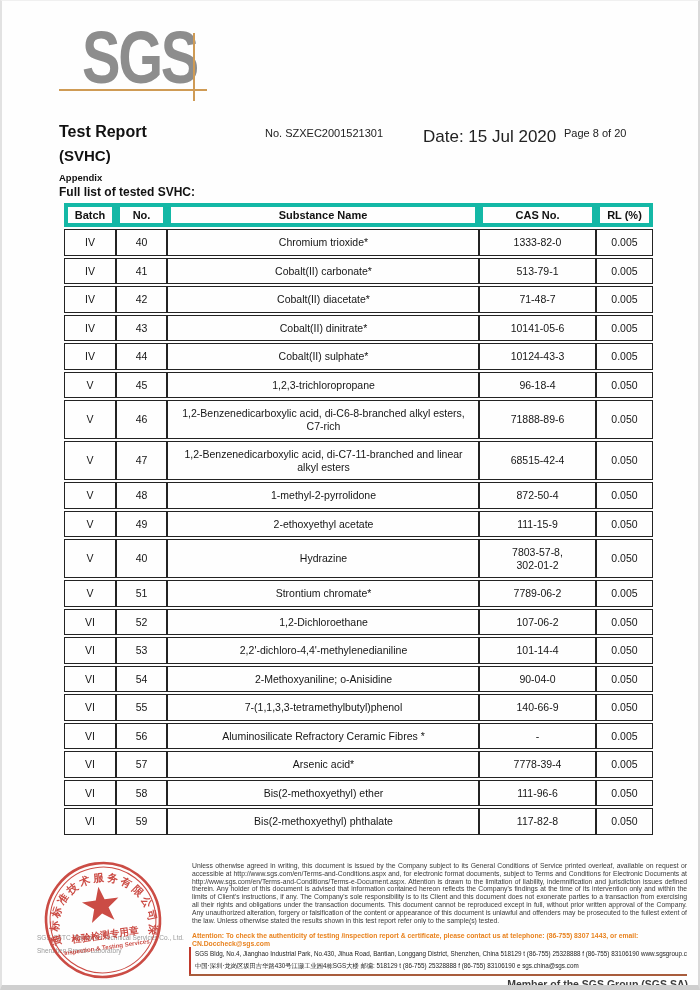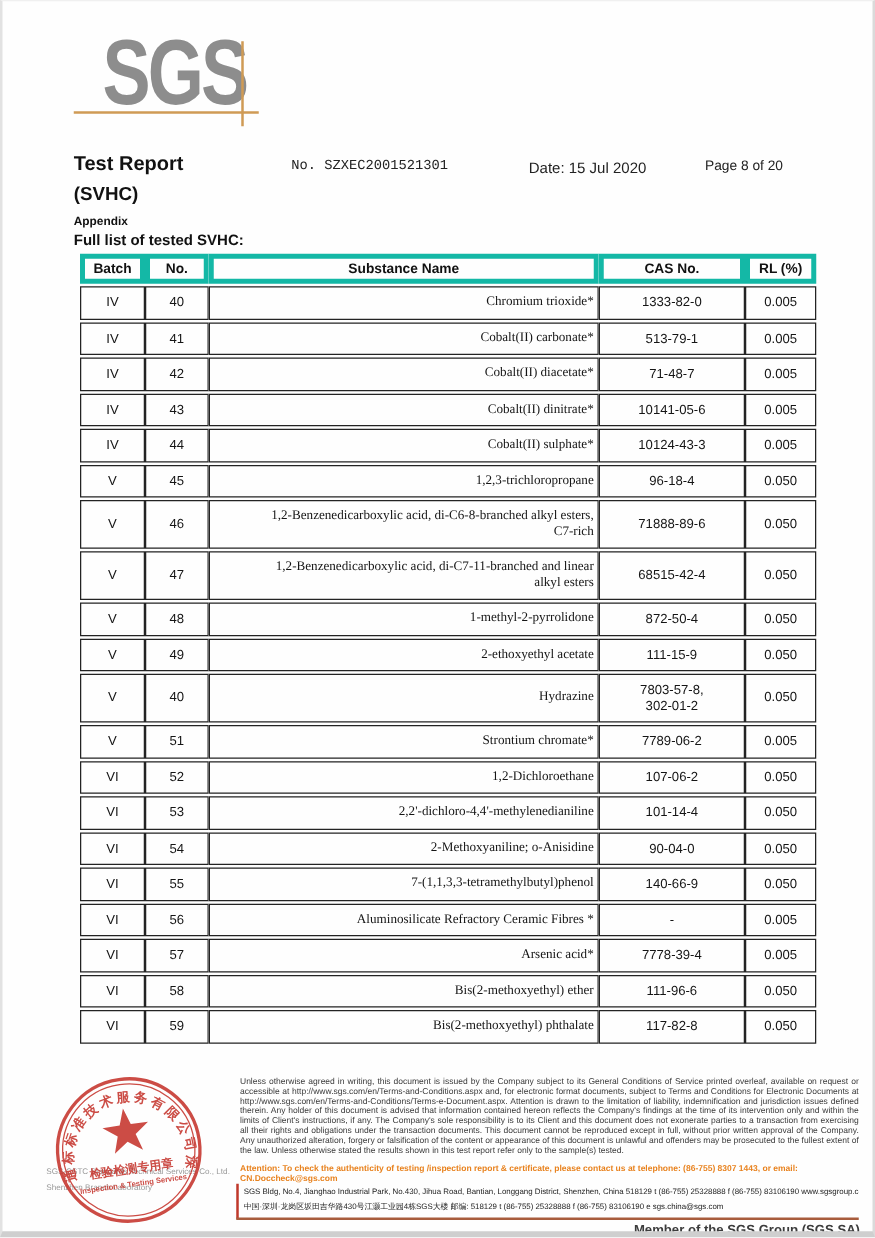--- a/index.html
+++ b/index.html
@@ -15,41 +15,41 @@
   .logo {
     position:absolute; left:80px; top:20px;
     font-size:74px; font-weight:bold; color:#8d8d8d; line-height:1;
     letter-spacing:-3px; transform:scaleX(0.78); transform-origin:left top;
   }
   .logo-hline { position:absolute; left:57px; top:88px; width:148px; height:2px; background:#cf9b55; }
   .logo-vline { position:absolute; left:191px; top:32px; width:2px; height:68px; background:#cf9b55; }
 
   .title { position:absolute; left:57px; top:122px; font-size:16px; font-weight:bold; color:#111; }
   .subtitle { position:absolute; left:57px; top:146px; font-size:15px; font-weight:bold; color:#111; }
-  .report-no { position:absolute; left:231px; top:126px; font-size:11px; color:#222;font-family:Liberation Mono, monospace; }
-  .report-date { position:absolute; left:421px; top:126px; font-size:12px; color:#222; }
+  .report-no { position:absolute; left:263px; top:126px; font-size:11px; color:#222; }
+  .report-date { position:absolute; left:421px; top:126px; font-size:17px; color:#222; }
   .report-page { position:absolute; left:562px; top:126px; font-size:11px; color:#222; }
   .appendix { position:absolute; left:57px; top:171px; font-size:9.5px; font-weight:bold; color:#111; }
   .list-label { position:absolute; left:57px; top:184px; font-size:12px; font-weight:bold; color:#111; }
 
   
   table.svhc {
     position:absolute; left:62px; top:200px; width:589px;
     border-collapse:separate; border-spacing:0 2px; table-layout:fixed;
   }
   table.svhc th {
     border:4px solid #14b8a6; font-size:11px; font-weight:bold; color:#111;
     height:24px; text-align:center; background:#fefefe; padding:0 2px;
   }
   table.svhc td {
     border:1px solid #232323; font-size:10.5px; color:#151515;
     line-height:12.5px; padding:6px 3px; text-align:center; vertical-align:middle;
     background:#fefefe; white-space:pre-line; word-wrap:break-word;
   }
-  table.svhc td.substance { text-align:right; padding-left:4px;font-family:Liberation Serif, serif; }
+  table.svhc td.substance { text-align:center; padding-left:4px; }
 
   
   .stamp { position:absolute; left:40px; top:858px; width:122px; height:122px; transform:rotate(-8deg); opacity:0.88; z-index:3; }
   .company-1 { position:absolute; left:35px; top:933px; width:180px; font-size:6.5px; color:#9a9a9a; z-index:1; }
   .company-2 { position:absolute; left:35px; top:946px; width:180px; font-size:6.5px; color:#9a9a9a; z-index:1; }
 
   .disclaimer {
     position:absolute; left:190px; top:861px; width:495px;
     font-size:6.8px; line-height:7.8px; color:#3a3a3a; text-align:justify;
   }

